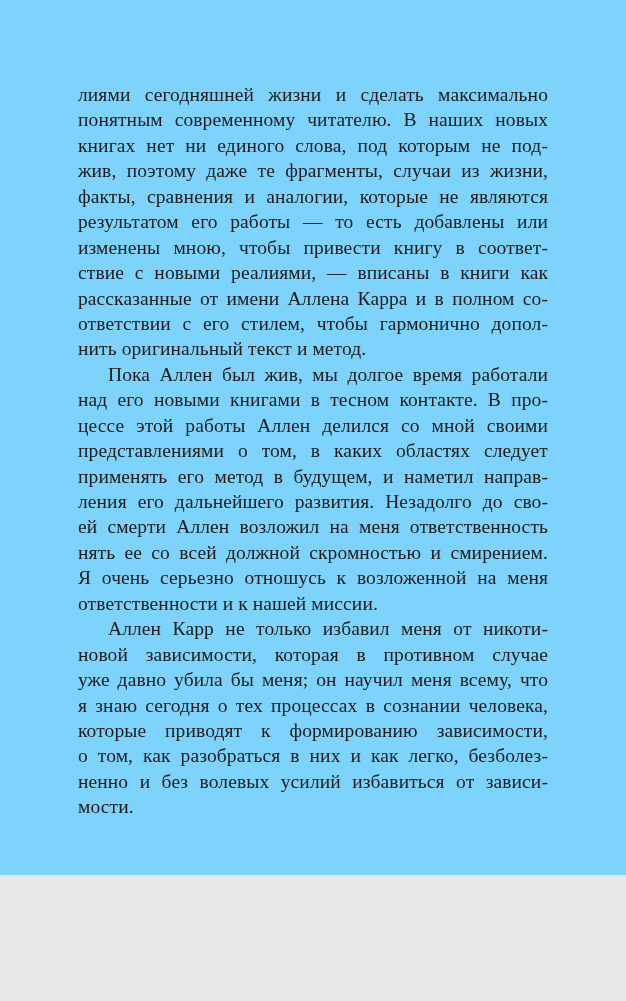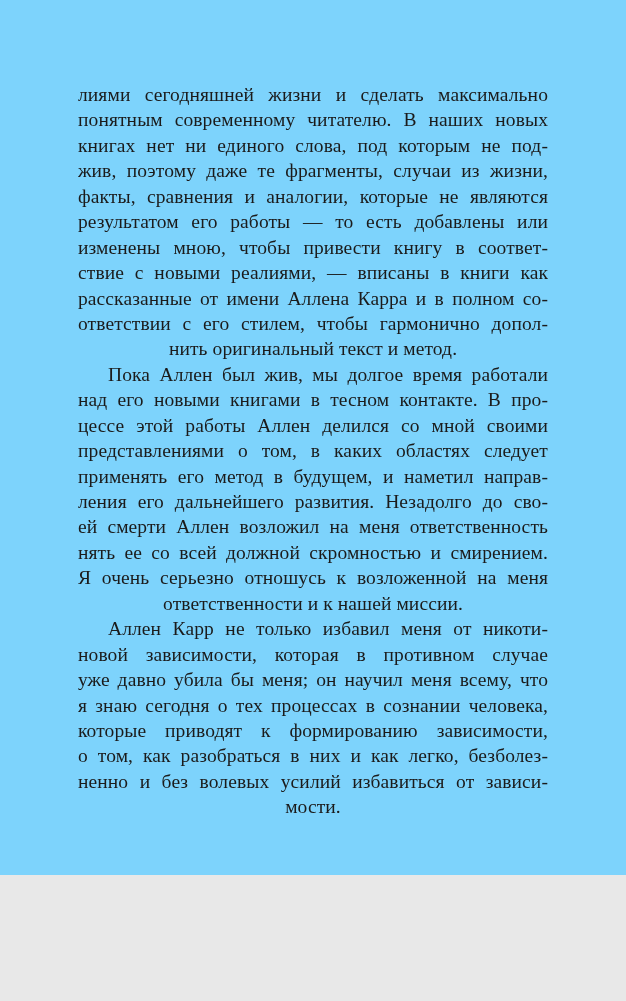--- a/index.html
+++ b/index.html
@@ -24,21 +24,21 @@
     width: 470px;
   }
   .paragraph {
     margin: 0;
   }
   .line {
     font-size: 19.5px;
     line-height: 25.45px;
     height: 25.45px;
     white-space: normal;
-    text-align: center;
+    text-align: left;
     letter-spacing: 0.1px;
     overflow: hidden;
   }
   .line.just {
     text-align: justify;
     text-align-last: justify;
   }
   .line.indent {
     text-indent: 30px;
   }

